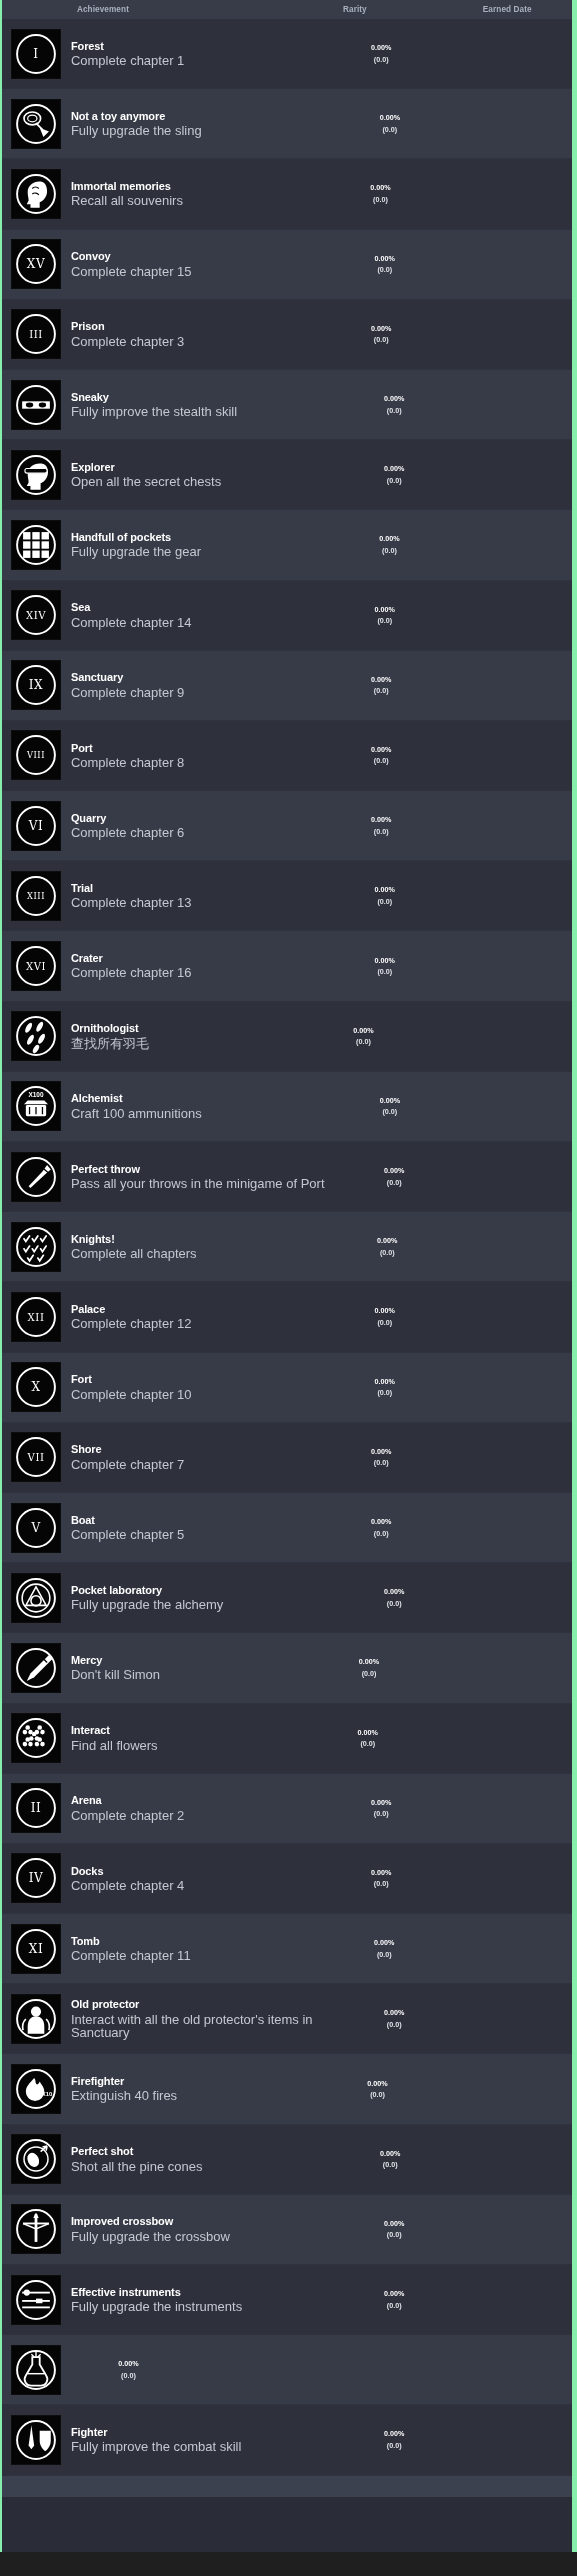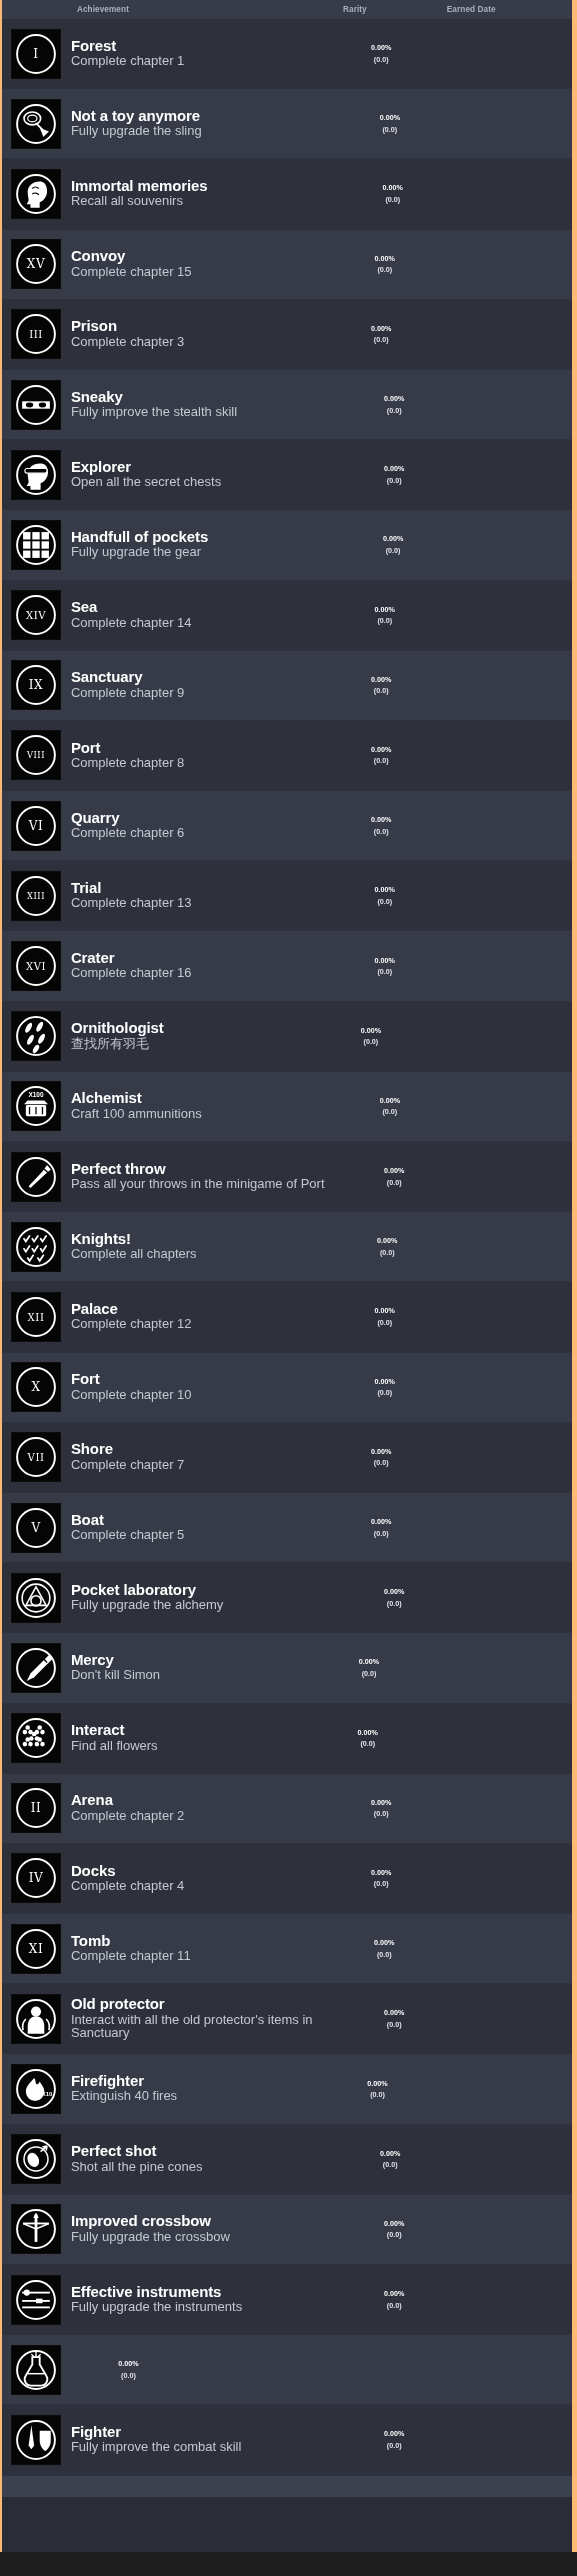--- a/index.html
+++ b/index.html
@@ -10,21 +10,21 @@
   }
   body {
     width: 577px;
     font-family: "Liberation Sans", "DejaVu Sans", sans-serif;
     -webkit-font-smoothing: antialiased;
   }
 
   #app {
     width: 577px;
     min-height: 2576px;
-    background: #fdba74;
+    background: #86efac;
     position: relative;
   }
 
   
   .page {
     background: #2a2d38;
     margin: 0 4.8px 0 1.9px;
     min-height: 2552px;
     box-sizing: border-box;
   }
@@ -44,21 +44,21 @@
     flex: 0 0 auto;
     margin-left: 75px;
   }
   .th-rarity {
     flex: 0 0 auto;
     margin-left: 214px;
     text-align: right;
   }
   .th-date {
     flex: 0 0 auto;
-    margin-left: 80px;
+    margin-left: 116px;
   }
 
   
   .rows { display: block; }
 
   .ach-row {
     display: flex;
     align-items: center;
     box-sizing: border-box;
     min-height: 69px;
@@ -89,21 +89,21 @@
   }
   .ach-icon svg { display: block; }
 
   .text-cell {
     flex: 1 1 auto;
     min-width: 0;
     padding-right: 5.8px;
     max-width: 260px;
   }
   .ach-title {
-    font-size: 15px;
+    font-size: 11px;
     font-weight: bold;
     color: #ffffff;
     line-height: 12.5px;
     margin-bottom: 1.9px;
     letter-spacing: -0.1px;
   }
   .ach-desc {
     font-size: 13px;
     font-weight: normal;
     color: #c4c8d1;

